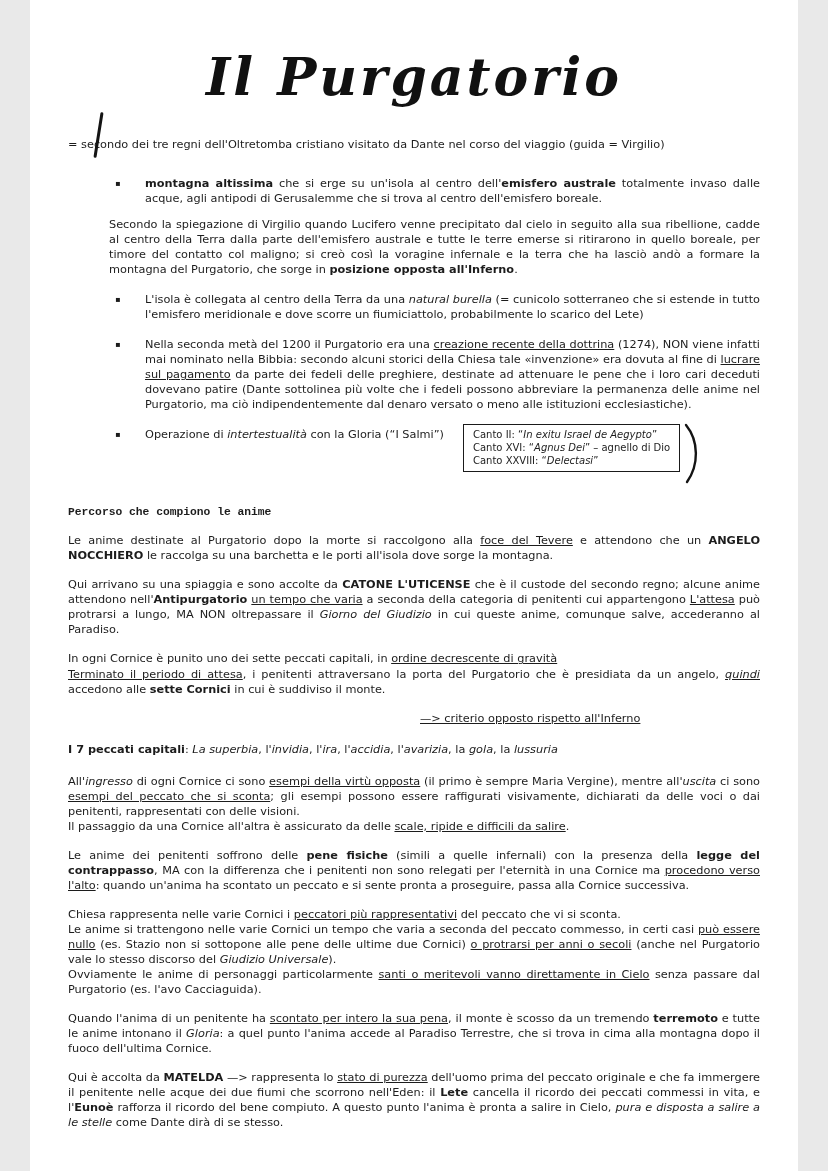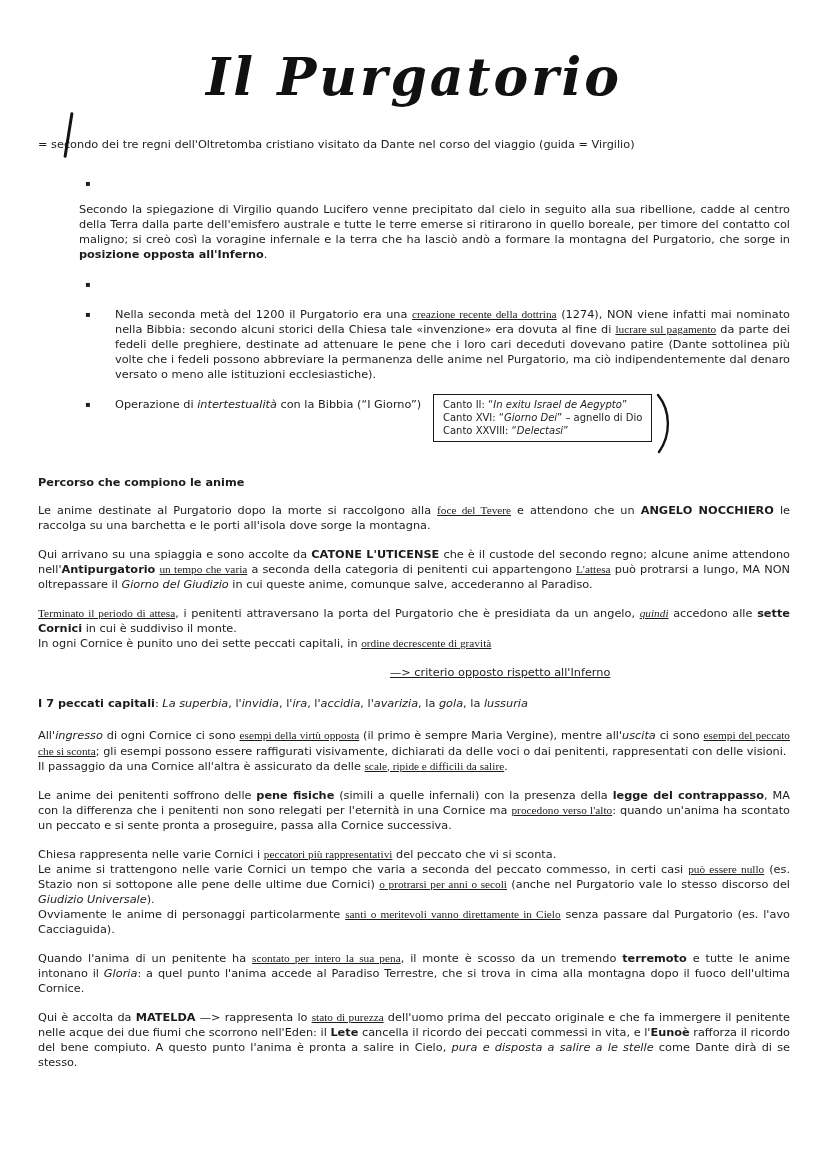--- a/index.html
+++ b/index.html
@@ -1,17 +1,17 @@
 <!DOCTYPE html>
 <html><head>
 <meta charset="utf-8">
 <style>
   html,body{margin:0;padding:0;background:#e9e9e9;}
   .page{
-    width:828px;height:1171px;margin:0 auto;background:#ffffff;
+    width:768px;height:1171px;margin:0 auto;background:#ffffff;
     box-sizing:border-box;padding:36px 38px 20px 38px;position:relative;
     font-family:"DejaVu Sans","Liberation Sans",sans-serif;
     font-size:11.3px;line-height:1.33;color:#1c1c1c;overflow:hidden;
   }
   .title{
     margin:6px 0 0 0;text-align:center;
     font-family:"DejaVu Serif","Liberation Serif",serif;
     font-style:italic;font-weight:bold;font-size:52px;letter-spacing:3px;
     color:#111;
   }
@@ -26,77 +26,79 @@
   .bullet-text{flex:1;text-align:justify;}
   .sub-para{margin:-4px 0 15px 41px;text-align:justify;}
   .b4row{margin-bottom:20px;}
   .b4text{flex:none;width:318px;}
   .canto-box{
     flex:none;border:1.5px solid #1a1a1a;padding:3px 9px 4px 9px;
     font-size:10px;line-height:1.3;margin-top:-3px;
   }
   .canto-box .line{text-align:left;}
   .bracket{flex:none;margin:-4px 0 0 2px;}
-  .section-heading{font-weight:bold;margin:4px 0 13px 0;}
+  .section-heading{font-weight:bold;margin:4px 0 13px 0;font-family:Liberation Mono, monospace;}
   .para{margin:0 0 14px 0;}
   .block{margin:0 0 14px 0;}
   .arrow-note{margin:3px 0 16px 352px;text-align:left;text-decoration:underline;}
   .sins{margin:4px 0 17px 0;}
   .fb{font-weight:bold;}
   .fi{font-style:italic;}
-  .fu{text-decoration:underline;font-family:Liberation Serif, serif;}
+  .fu{text-decoration:underline;}
 </style>
 </head>
 <body>
 
 <div class="page">
 
   <h1 class="title">Il Purgatorio</h1>
 
   <div class="pen-stroke"></div>
 
   <p class="intro"><span>= secondo dei tre regni dell'Oltretomba cristiano visitato da Dante nel corso del viaggio (guida = Virgilio)</span></p>
 
   <div class="bullet-row">
     <span class="bullet">▪</span>
+    <div class="bullet-text"><span class="fb">montagna altissima</span><span> che si erge su un'isola al centro dell'</span><span class="fb">emisfero australe</span><span> totalmente invaso dalle acque, agli antipodi di Gerusalemme che si trova al centro dell'emisfero boreale.</span></div>
   </div>
 
   <div class="sub-para"><span>Secondo la spiegazione di Virgilio quando Lucifero venne precipitato dal cielo in seguito alla sua ribellione, cadde al centro della Terra dalla parte dell'emisfero australe e tutte le terre emerse si ritirarono in quello boreale, per timore del contatto col maligno; si creò così la voragine infernale e la terra che ha lasciò andò a formare la montagna del Purgatorio, che sorge in </span><span class="fb">posizione opposta all'Inferno</span><span>.</span></div>
 
   <div class="bullet-row">
     <span class="bullet">▪</span>
+    <div class="bullet-text"><span>L'isola è collegata al centro della Terra da una </span><span class="fi">natural burella</span><span> (= cunicolo sotterraneo che si estende in tutto l'emisfero meridionale e dove scorre un fiumiciattolo, probabilmente lo scarico del Lete)</span></div>
   </div>
 
   <div class="bullet-row">
     <span class="bullet">▪</span>
     <div class="bullet-text"><span>Nella seconda metà del 1200 il Purgatorio era una </span><span class="fu">creazione recente della dottrina</span><span> (1274), NON viene infatti mai nominato nella Bibbia: secondo alcuni storici della Chiesa tale «invenzione» era dovuta al fine di </span><span class="fu">lucrare sul pagamento</span><span> da parte dei fedeli delle preghiere, destinate ad attenuare le pene che i loro cari deceduti dovevano patire (Dante sottolinea più volte che i fedeli possono abbreviare la permanenza delle anime nel Purgatorio, ma ciò indipendentemente dal denaro versato o meno alle istituzioni ecclesiastiche).</span></div>
   </div>
 
   <div class="bullet-row b4row">
     <span class="bullet">▪</span>
-    <div class="bullet-text b4text"><span>Operazione di </span><span class="fi">intertestualità</span><span> con la Bibbia (“I Giorno”)</span></div>
+    <div class="bullet-text b4text"><span>Operazione di </span><span class="fi">intertestualità</span><span> con la Gloria (“I Salmi”)</span></div>
     <div class="canto-box">
       <div class="line"><span>Canto II: “</span><span class="fi">In exitu Israel de Aegypto</span><span>”</span></div>
-      <div class="line"><span>Canto XVI: “</span><span class="fi">Giorno Dei</span><span>” – agnello di Dio</span></div>
+      <div class="line"><span>Canto XVI: “</span><span class="fi">Agnus Dei</span><span>” – agnello di Dio</span></div>
       <div class="line"><span>Canto XXVIII: “</span><span class="fi">Delectasi</span><span>”</span></div>
     </div>
     <svg class="bracket" width="20" height="62" viewBox="0 0 20 62">
       <path d="M4 2 C 17 18, 17 42, 5 59" stroke="#141414" stroke-width="2.4" fill="none" stroke-linecap="round"></path>
     </svg>
   </div>
 
   <div class="section-heading">Percorso che compiono le anime</div>
 
   <p class="para"><span>Le anime destinate al Purgatorio dopo la morte si raccolgono alla </span><span class="fu">foce del Tevere</span><span> e attendono che un </span><span class="fb">ANGELO NOCCHIERO</span><span> le raccolga su una barchetta e le porti all'isola dove sorge la montagna.</span></p>
 
   <p class="para"><span>Qui arrivano su una spiaggia e sono accolte da </span><span class="fb">CATONE L'UTICENSE</span><span> che è il custode del secondo regno; alcune anime attendono nell'</span><span class="fb">Antipurgatorio</span><span> </span><span class="fu">un tempo che varia</span><span> a seconda della categoria di penitenti cui appartengono </span><span class="fu">L'attesa</span><span> può protrarsi a lungo, MA NON oltrepassare il </span><span class="fi">Giorno del Giudizio</span><span> in cui queste anime, comunque salve, accederanno al Paradiso.</span></p>
 
   <div class="block">
+    <p class="line"><span>In ogni Cornice è punito uno dei sette peccati capitali, in </span><span class="fu">ordine decrescente di gravità</span></p>
     <p class="line"><span class="fu">Terminato il periodo di attesa</span><span>, i penitenti attraversano la porta del Purgatorio che è presidiata da un angelo, </span><span class="fi fu">quindi</span><span> accedono alle </span><span class="fb">sette Cornici</span><span> in cui è suddiviso il monte.</span></p>
-    <p class="line"><span>In ogni Cornice è punito uno dei sette peccati capitali, in </span><span class="fu">ordine decrescente di gravità</span></p>
   </div>
 
   <p class="arrow-note">—&gt; criterio opposto rispetto all'Inferno</p>
 
   <p class="sins"><span class="fb">I 7 peccati capitali</span><span>: </span><span class="fi">La superbia</span><span>, l'</span><span class="fi">invidia</span><span>, l'</span><span class="fi">ira</span><span>, l'</span><span class="fi">accidia</span><span>, l'</span><span class="fi">avarizia</span><span>, la </span><span class="fi">gola</span><span>, la </span><span class="fi">lussuria</span></p>
 
   <div class="block">
     <p class="line"><span>All'</span><span class="fi">ingresso</span><span> di ogni Cornice ci sono </span><span class="fu">esempi della virtù opposta</span><span> (il primo è sempre Maria Vergine), mentre all'</span><span class="fi">uscita</span><span> ci sono </span><span class="fu">esempi del peccato che si sconta</span><span>; gli esempi possono essere raffigurati visivamente, dichiarati da delle voci o dai penitenti, rappresentati con delle visioni.</span></p>
     <p class="line"><span>Il passaggio da una Cornice all'altra è assicurato da delle </span><span class="fu">scale, ripide e difficili da salire</span><span>.</span></p>
   </div>

